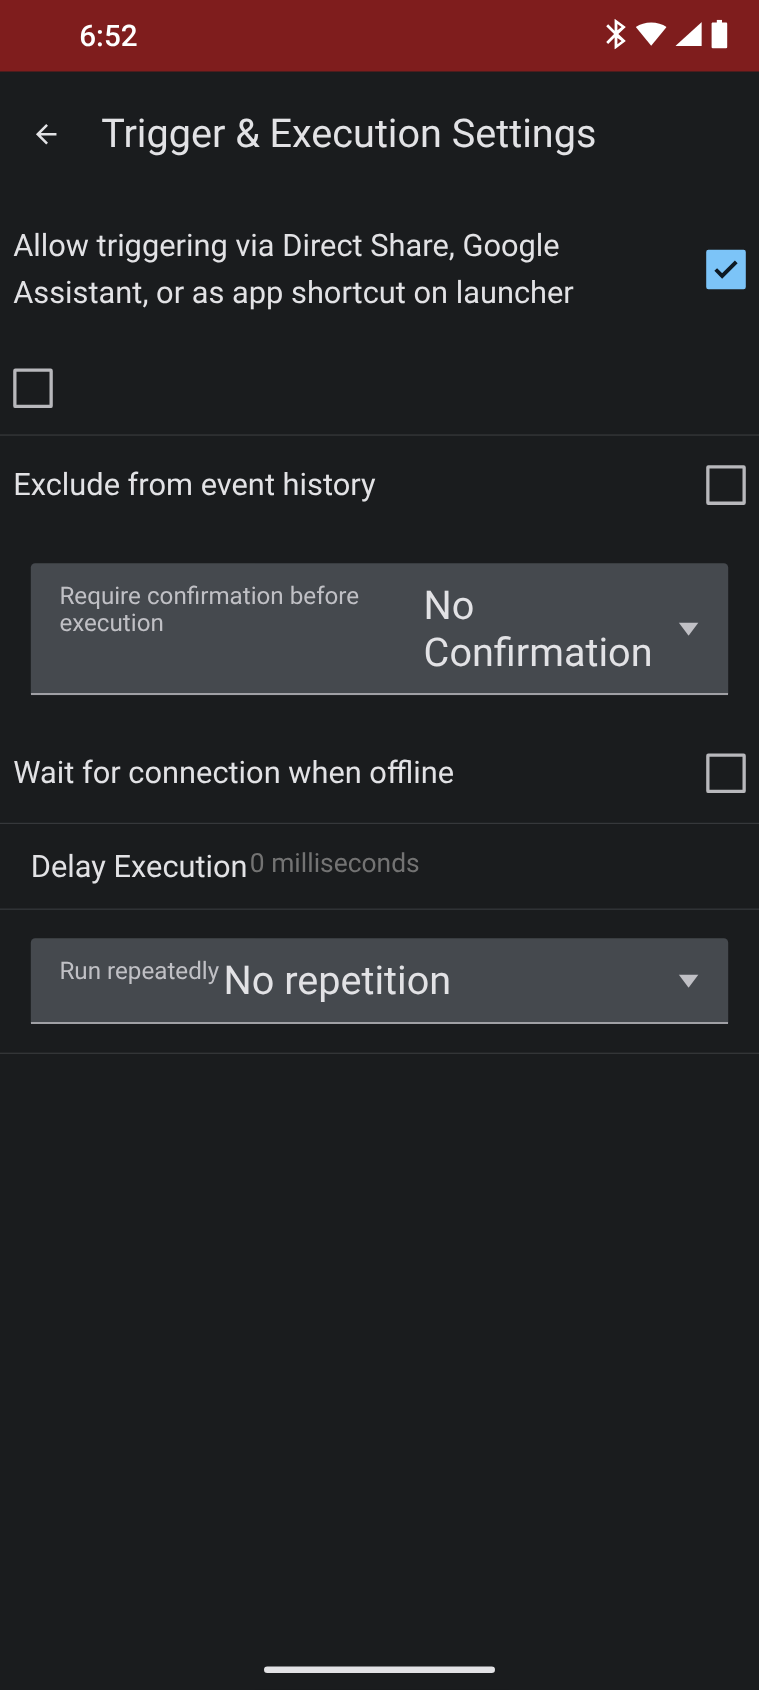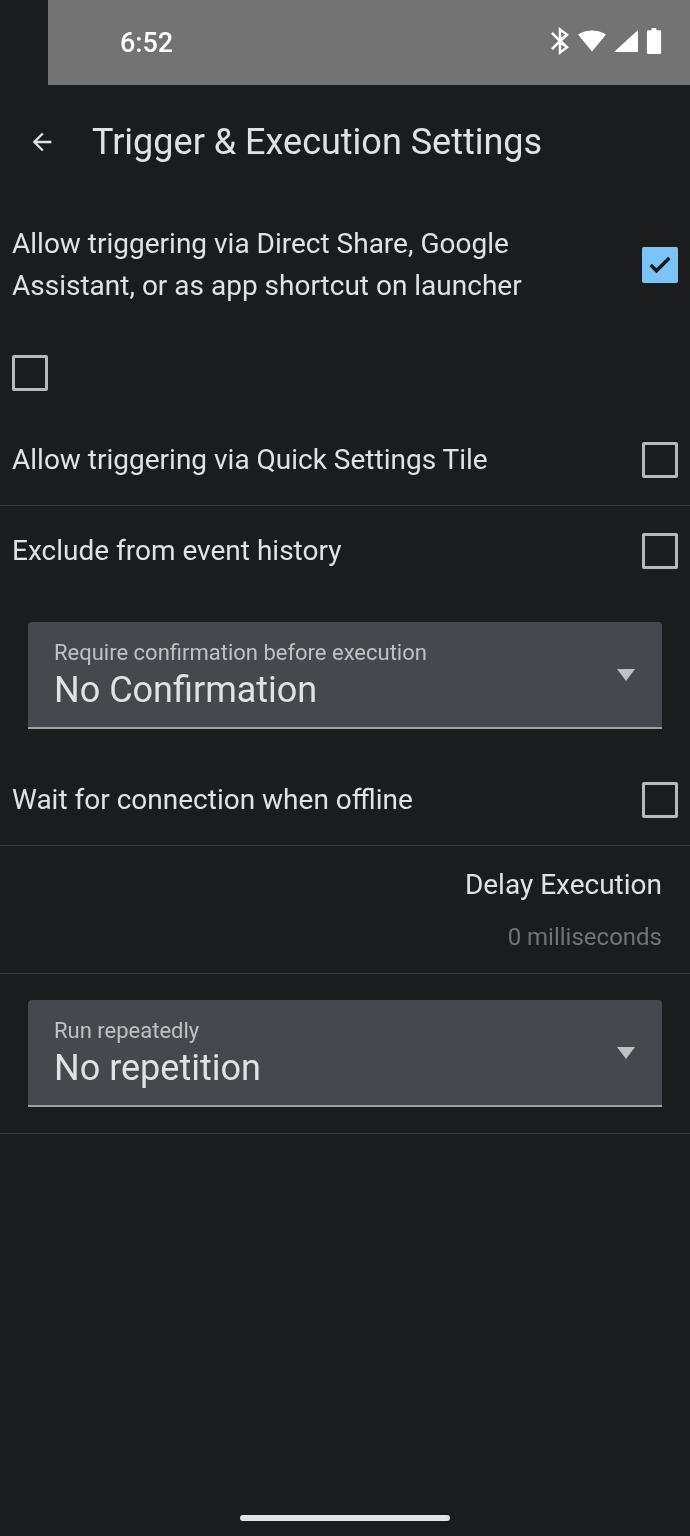--- a/index.html
+++ b/index.html
@@ -9,27 +9,26 @@
       font-family: -apple-system, BlinkMacSystemFont, 'Segoe UI', Roboto, sans-serif;
     }
     body {
       width: 690px;
       height: 1536px;
       background: #1a1c1e;
       color: #e2e2e5;
       overflow: hidden;
     }
     .status-bar {
-      height: 85px;
-      background: #737373;
+      height: 65px;
+      background: #7f1d1d;
       display: flex;
       align-items: center;
       justify-content: space-between;
       padding: 0 28px 0 72px;
-      margin-left: 48px;
     }
     .status-time {
       color: #fff;
       font-size: 27px;
       font-weight: 500;
     }
     .status-icons {
       display: flex;
       align-items: center;
       gap: 8px;
@@ -108,43 +107,41 @@
       border-bottom: 2px solid #a0a0a5;
       padding: 18px 26px 16px 26px;
       display: flex;
       align-items: center;
       justify-content: space-between;
       cursor: pointer;
       border-radius: 4px 4px 0 0;
     }
     .dropdown-text {
       display: flex;
-      flex-direction: column;
+      flex-direction: row;
       gap: 4px;
     }
     .dropdown-label {
       font-size: 22px;
       color: #c0c0c5;
     }
     .dropdown-value {
       font-size: 36px;
       color: #e2e2e5;
     }
     .dropdown-arrow {
       flex-shrink: 0;
     }
     .dropdown-arrow svg {
       fill: #c0c0c5;
     }
     .delay-row {
       padding: 22px 28px;
       display: flex;
-      flex-direction: column;
-      gap: 22px;
-      align-items: flex-end;
+      gap: 2px;
     }
     .delay-title {
       font-size: 28px;
       color: #e2e2e5;
     }
     .delay-value {
       font-size: 24px;
       color: #737373;
     }
     .nav-bar {
@@ -210,24 +207,20 @@
       <svg width="28" height="28" viewBox="0 0 24 24">
           <path d="M4 12l5 5L20 6"></path>
         </svg>
     </div>
   </div>
 
   <div class="setting-row">
     <div class="checkbox"></div>
   </div>
 
-  <div class="setting-row">
-    <div class="setting-label">Allow triggering via Quick Settings Tile</div>
-    <div class="checkbox"></div>
-  </div>
 
   <div class="divider"></div>
 
   <div class="setting-row">
     <div class="setting-label">Exclude from event history</div>
     <div class="checkbox"></div>
   </div>
 
   <div class="dropdown">
     <div class="dropdown-text">

